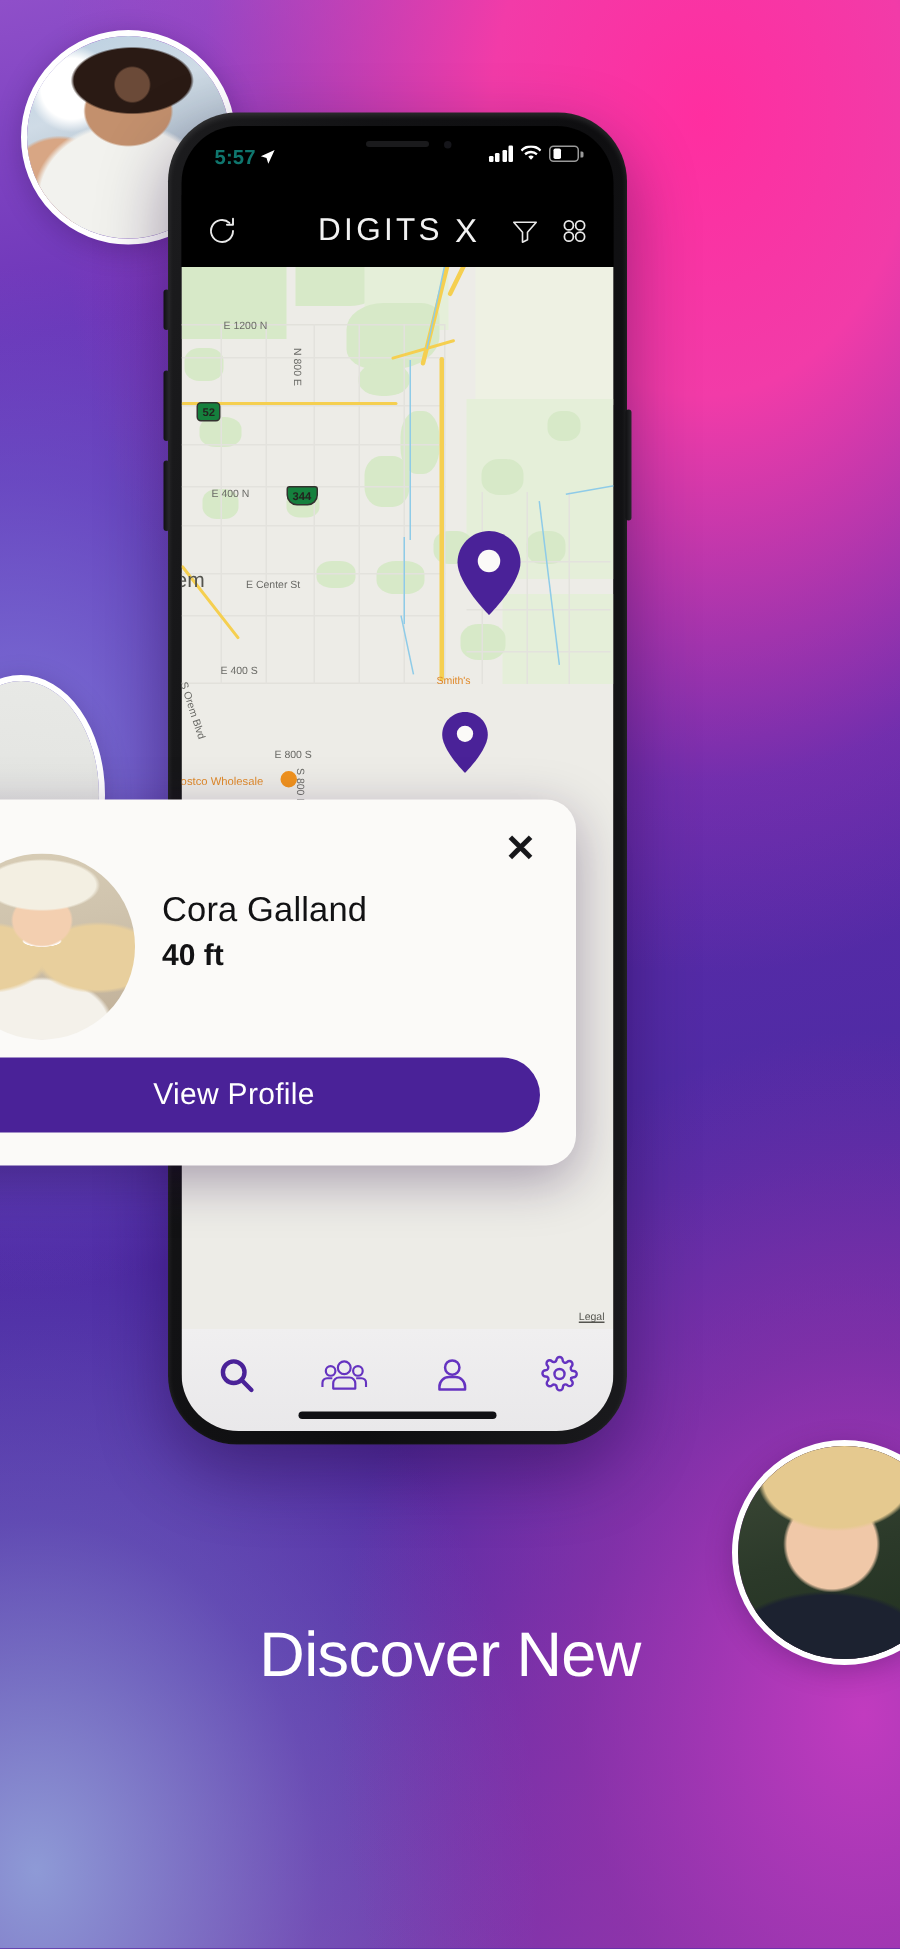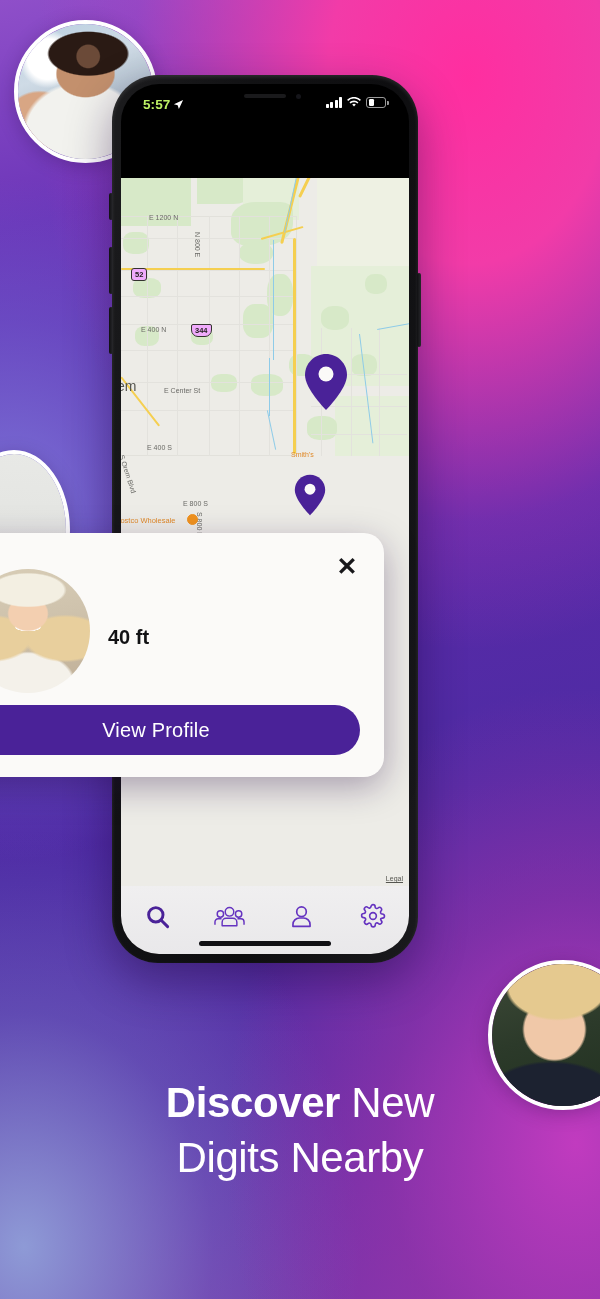--- a/index.html
+++ b/index.html
@@ -95,21 +95,21 @@
   }
   #notch-cam {
     position:absolute; right:22px; top:10px;
     width:5px; height:5px; border-radius:50%; background:#15151a;
   }
 
   
   #statusbar {
     position:absolute; left:0; right:0; top:0; height:46px;
     display:flex; align-items:flex-start; justify-content:space-between;
-    padding:13px 20px 0 22px; color:#bef264; z-index:20;
+    padding:13px 20px 0 22px; color:#0f766e; z-index:20;
   }
   #status-left { display:flex; align-items:center; gap:3px; }
   #status-time { font-size:13.5px; font-weight:600; letter-spacing:0.1px; }
   #status-right { display:flex; align-items:center; gap:5px; }
   .sig-bars { display:flex; align-items:flex-end; gap:1.5px; height:11px; }
   .sig-bars i { width:3px; background:#fff; border-radius:0.8px; display:block; }
 
   
   #appheader {
     position:absolute; left:0; right:0; top:46px; height:48px;
@@ -141,21 +141,21 @@
     position:absolute; font-size:7px; color:#6a6a66;
     font-family:"Liberation Sans", sans-serif; white-space:nowrap;
   }
   .maplabel.vert { transform:rotate(90deg); transform-origin:left top; }
   .poi-label { position:absolute; font-size:7.5px; color:#e08a2b; white-space:nowrap; font-weight:500; }
   .poi-dot {
     position:absolute; width:11px; height:11px; border-radius:50%;
     background:#f0921e; border:1.5px solid #f0921e;
   }
   .shield {
-    position:absolute; background:#f0abfc; border:1.6px solid #33332f;
+    position:absolute; background:#15803d; border:1.6px solid #33332f;
     border-radius:3px; font-size:7.5px; font-weight:700; color:#23231f;
     display:flex; align-items:center; justify-content:center;
     padding:1px 3px; font-family:"Liberation Sans", sans-serif;
   }
   .shield.us { border-radius:2px 2px 7px 7px; }
   .grid-block {
     position:absolute; border:0.6px solid #e2e1db; background:transparent;
   }
 
   .mappin {
@@ -218,21 +218,21 @@
     font-size:20px; font-weight:400; letter-spacing:0.2px;
     border:none; cursor:pointer; font-family:"Liberation Sans", sans-serif;
   }
 
   
   #headline {
     position:absolute; left:0; right:0; top:1075px;
     text-align:center; color:#fff; z-index:5;
     font-size:42px; line-height:1.32; letter-spacing:-0.4px;
   }
-  #headline .bold { font-weight:700; }
+  #headline .bold { font-weight:400; }
   #headline .reg  { font-weight:300; }
   .hl-line { display:block; }
 </style>
 </head>
 <body>
 
 <div id="bg"></div>
 
 <div class="decor-avatar" id="av-topleft">
   <div class="decor-inner"></div>
@@ -369,20 +369,43 @@
           </span>
           <span style="display:block;width:1.6px;height:4px;background:rgba(255,255,255,.6);border-radius:0 1px 1px 0;margin-left:1px;"></span>
         </span>
       </div>
     </div>
     <div id="notch">
       <div id="notch-speaker"></div>
       <div id="notch-cam"></div>
     </div>
 
+    <div id="appheader">
+      <svg width="22" height="22" viewBox="0 0 24 24" fill="none" stroke="#e8e8e8" stroke-width="1.4">
+        <path d="M20 12a8 8 0 1 1-2.6-5.9" stroke-linecap="round"></path>
+        <path d="M20 3v4.4h-4.4" stroke-linecap="round" stroke-linejoin="round"></path>
+      </svg>
+
+      <div id="hdr-title">
+        <span>DIGITS</span>
+        <span style="font-weight:200;font-size:22px;letter-spacing:0;">X</span>
+      </div>
+
+      <div id="hdr-right">
+        <svg width="20" height="20" viewBox="0 0 24 24" fill="none" stroke="#e8e8e8" stroke-width="1.3">
+          <path d="M3 5h18l-7 8v6l-4 2v-8z" stroke-linejoin="round"></path>
+        </svg>
+        <svg width="20" height="20" viewBox="0 0 24 24" fill="none" stroke="#e8e8e8" stroke-width="1.4">
+          <circle cx="7.5" cy="7.5" r="3.6"></circle>
+            <circle cx="16.5" cy="7.5" r="3.6"></circle>
+          <circle cx="7.5" cy="16.5" r="3.6"></circle>
+            <circle cx="16.5" cy="16.5" r="3.6"></circle>
+        </svg>
+      </div>
+    </div>
 
     <div id="tabbar">
       <div class="tab">
         <svg width="27" height="27" viewBox="0 0 24 24" fill="none" stroke="#4a2298" stroke-width="2.6" stroke-linecap="round">
           <circle cx="10.5" cy="10.5" r="6.4"></circle>
             <path d="M15.3 15.3 21 21"></path>
         </svg>
       </div>
       <div class="tab">
         <svg width="31" height="27" viewBox="0 0 32 24" fill="none" stroke="#6533c0" stroke-width="1.5">
@@ -408,22 +431,22 @@
       </div>
     </div>
     <div id="homebar"></div>
 
   </div>
 </div>
 
 <div id="card">
   <div id="card-close">✕</div>
   <div id="card-avatar"></div>
+  <div id="card-name">Cora Galland</div>
   <div id="card-dist">40 ft</div>
   <button id="view-profile-btn">View Profile</button>
 </div>
 
 <div id="headline">
   <span class="hl-line">
     <span class="bold">Discover</span><span class="reg"> New</span>
   </span>
-  <span class="hl-line reg">Digits Nearby</span>
 </div>
 
 </body></html>

